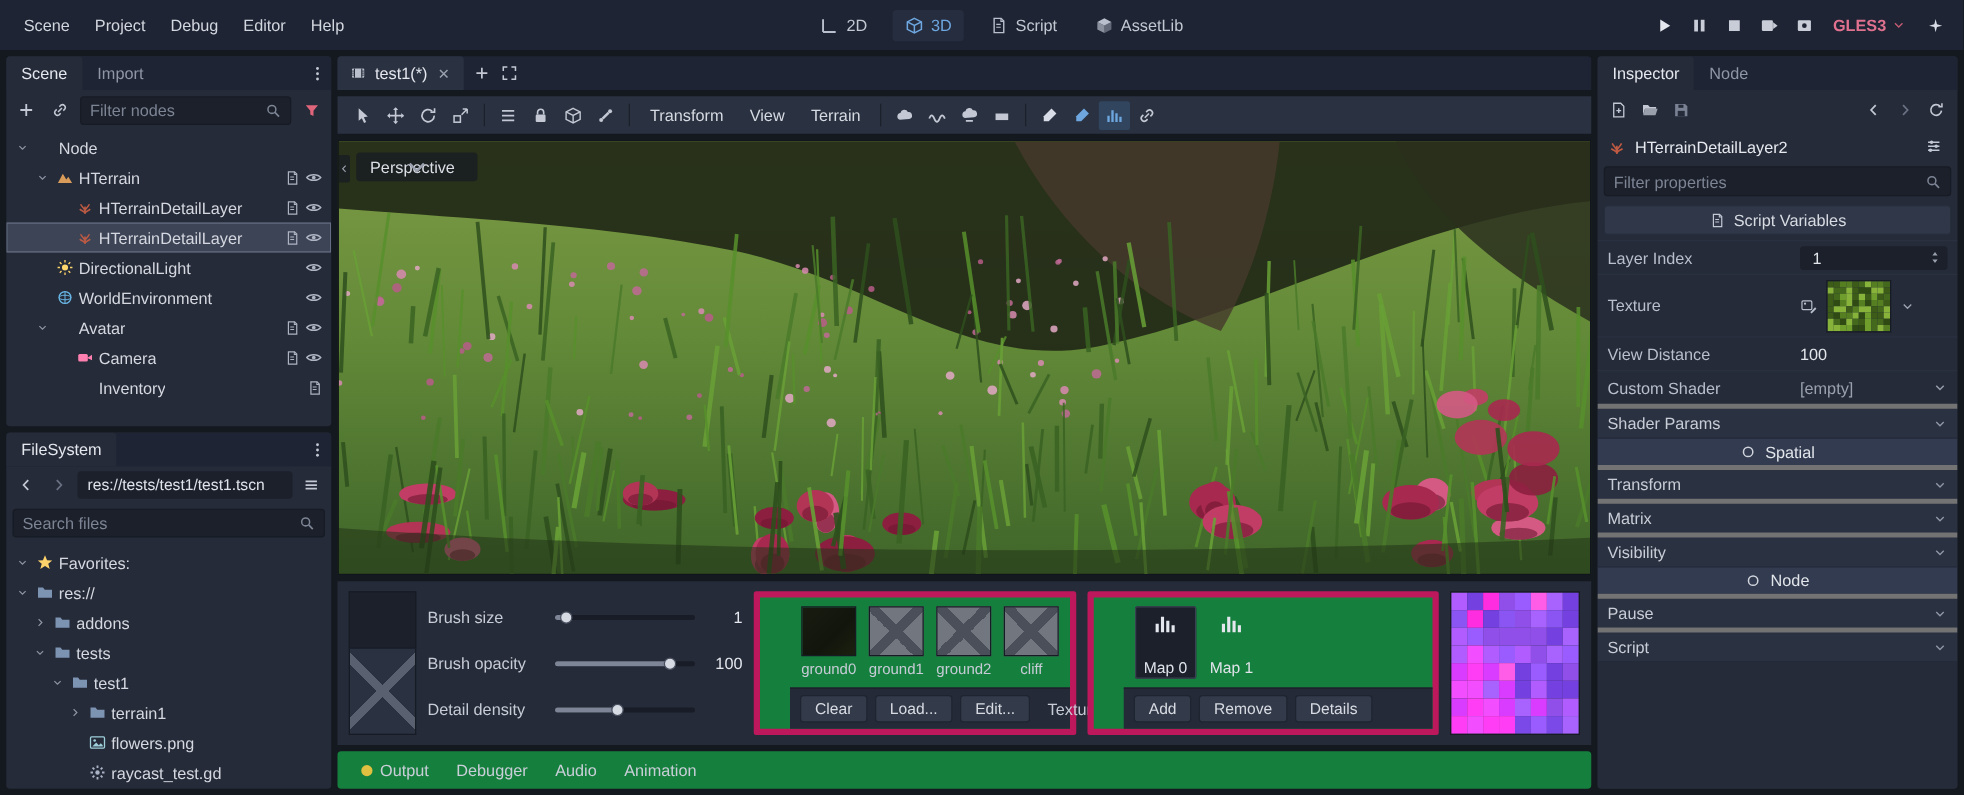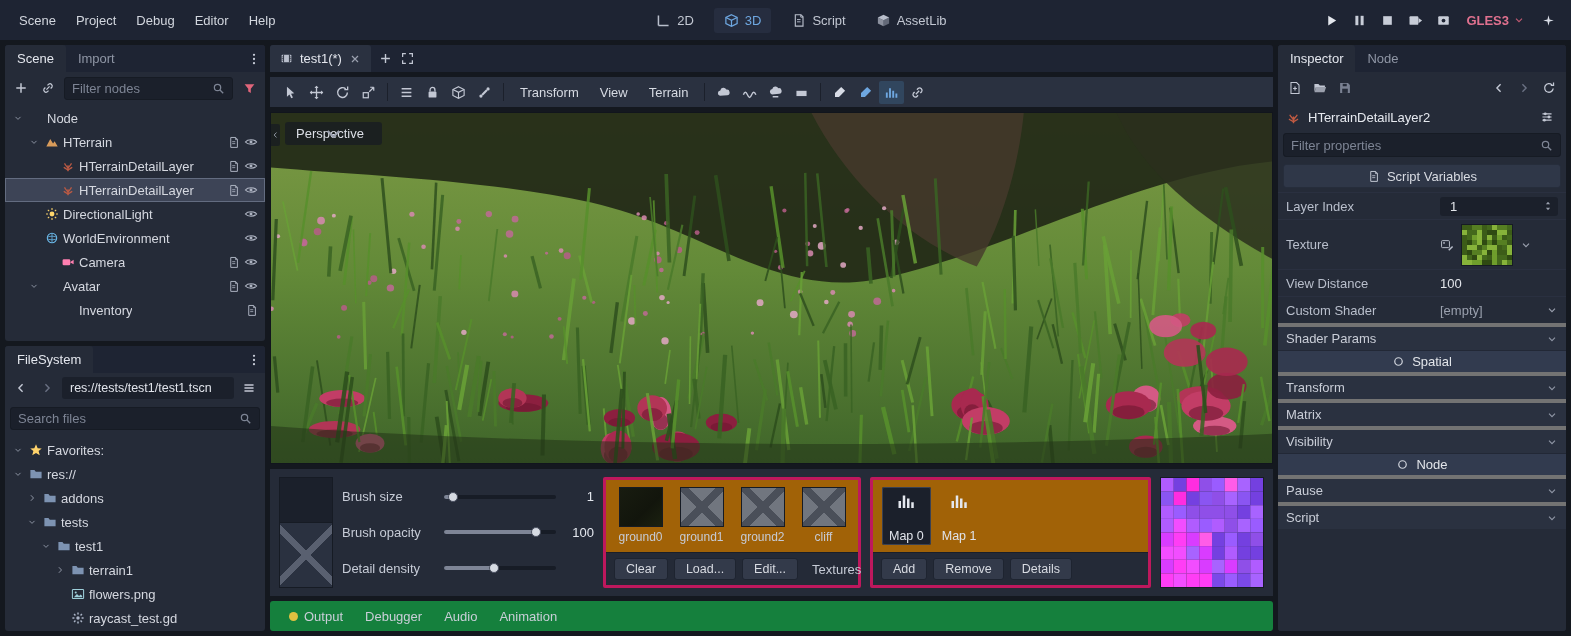--- a/index.html
+++ b/index.html
@@ -68,21 +68,21 @@
   .bp-top{height:46px;background:#1b202b;border:1px solid #161b24;}
   .bp-x{flex:1;background-color:#2a3140;border:1px solid #161b24;border-top:none;
     background-image:linear-gradient(45deg,transparent 46%,#596070 46%,#596070 54%,transparent 54%),linear-gradient(135deg,transparent 46%,#596070 46%,#596070 54%,transparent 54%);}
   .sliders{width:252px;flex:0 0 252px;display:flex;flex-direction:column;justify-content:space-around;padding:2px 0;}
   .srow{display:flex;align-items:center;gap:8px;height:26px;}
   .slabel{width:94px;flex:0 0 94px;color:#c6cbd6;}
   .slider{flex:1;height:4px;background:#171c26;border-radius:2px;position:relative;}
   .sfill{position:absolute;left:0;top:0;bottom:0;background:#7e8596;border-radius:2px;}
   .knob{position:absolute;top:50%;transform:translate(-50%,-50%);width:10px;height:10px;border-radius:50%;background:#d6dae2;border:1px solid #4a5060;}
   .sval{width:30px;flex:0 0 30px;text-align:right;color:#e4e7ee;}
-  .groupbox{display:flex;flex-direction:column;border:3px solid #be185d;border-radius:2px;background:#a16207;min-width:0;}
+  .groupbox{display:flex;flex-direction:column;border:5px solid #be185d;border-radius:2px;background:#15803d;min-width:0;padding-left:24px;}
   .gb-tex{flex:0 0 258px;width:258px;}
   .gb-map{flex:1;}
   .slots{flex:1;display:flex;gap:10px;padding:7px 9px;align-items:flex-start;}
   .slot{display:flex;flex-direction:column;align-items:center;gap:3px;width:52px;}
   .thumb{width:44px;height:40px;border:1px solid #161b24;}
   .thumb.empty{background-color:#71767f;
     background-image:linear-gradient(45deg,transparent 43%,#4a4f59 43%,#4a4f59 57%,transparent 57%),linear-gradient(135deg,transparent 43%,#4a4f59 43%,#4a4f59 57%,transparent 57%);}
   .thumb.full{background:linear-gradient(135deg,#181c10,#12150c 60%,#1b2110);}
   .slot .slbl{font-size:12px;color:#c6cbd6;}
   .btnrow{display:flex;align-items:center;gap:6px;padding:5px 8px;border-top:1px solid #1a1f29;background:#242a37;}
@@ -378,54 +378,54 @@
               </span>
               <span class="lbl">WorldEnvironment</span>
               <span class="fill"></span>
               <span class="ric">
                 <svg viewBox="0 0 16 16" width="14" height="14">
                   <path d="M1.6 8 C4.2 4.6 11.8 4.6 14.4 8 C11.8 11.4 4.2 11.4 1.6 8 Z" stroke="currentColor" stroke-width="1.3" fill="none"></path>
                   <circle cx="8" cy="8" r="1.7" fill="currentColor"></circle>
                 </svg>
               </span>
             </div>
-            <div class="trow" style="padding-left: 38px;">
-              <span class="arrow"></span>
-              <span class="icon" style="color: rgb(255, 127, 176);">
-                <svg viewBox="0 0 16 16" width="14" height="14">
-                  <rect x="1.8" y="4.8" width="8.8" height="6.8" rx="1.4" fill="currentColor"></rect>
-                  <path d="M10.6 8 L14.4 5.4 V10.6 L10.6 8.6 Z" fill="currentColor"></path>
-                </svg>
-              </span>
-              <span class="lbl">Camera</span>
+            <div class="trow" style="padding-left: 22px;">
+              <span class="arrow">
+                <svg viewBox="0 0 16 16" width="10" height="10">
+                  <path d="M4 6.2 L8 10.2 L12 6.2" stroke="currentColor" stroke-width="1.5" fill="none"></path>
+                </svg>
+              </span>
+              <span class="icon" style="color: rgb(228, 231, 238);">
+                <svg viewBox="0 0 16 16" width="14" height="14">undefined</svg>
+              </span>
+              <span class="lbl">Avatar</span>
               <span class="fill"></span>
               <span class="ric">
                 <svg viewBox="0 0 16 16" width="13" height="13">
                   <path d="M4.6 1.8 H10.6 L12.8 4 V14 H4.6 Z" stroke="currentColor" stroke-width="1.2" fill="none"></path>
                   <path d="M10.4 1.8 V4.4 H12.8" stroke="currentColor" stroke-width="1" fill="none"></path>
                   <path d="M6.4 7h3.8M6.4 9.4h3.8" stroke="currentColor" stroke-width="1"></path>
                 </svg>
               </span>
               <span class="ric">
                 <svg viewBox="0 0 16 16" width="14" height="14">
                   <path d="M1.6 8 C4.2 4.6 11.8 4.6 14.4 8 C11.8 11.4 4.2 11.4 1.6 8 Z" stroke="currentColor" stroke-width="1.3" fill="none"></path>
                   <circle cx="8" cy="8" r="1.7" fill="currentColor"></circle>
                 </svg>
               </span>
             </div>
-            <div class="trow" style="padding-left: 22px;">
-              <span class="arrow">
-                <svg viewBox="0 0 16 16" width="10" height="10">
-                  <path d="M4 6.2 L8 10.2 L12 6.2" stroke="currentColor" stroke-width="1.5" fill="none"></path>
-                </svg>
-              </span>
-              <span class="icon" style="color: rgb(228, 231, 238);">
-                <svg viewBox="0 0 16 16" width="14" height="14">undefined</svg>
-              </span>
-              <span class="lbl">Avatar</span>
+            <div class="trow" style="padding-left: 38px;">
+              <span class="arrow"></span>
+              <span class="icon" style="color: rgb(255, 127, 176);">
+                <svg viewBox="0 0 16 16" width="14" height="14">
+                  <rect x="1.8" y="4.8" width="8.8" height="6.8" rx="1.4" fill="currentColor"></rect>
+                  <path d="M10.6 8 L14.4 5.4 V10.6 L10.6 8.6 Z" fill="currentColor"></path>
+                </svg>
+              </span>
+              <span class="lbl">Camera</span>
               <span class="fill"></span>
               <span class="ric">
                 <svg viewBox="0 0 16 16" width="13" height="13">
                   <path d="M4.6 1.8 H10.6 L12.8 4 V14 H4.6 Z" stroke="currentColor" stroke-width="1.2" fill="none"></path>
                   <path d="M10.4 1.8 V4.4 H12.8" stroke="currentColor" stroke-width="1" fill="none"></path>
                   <path d="M6.4 7h3.8M6.4 9.4h3.8" stroke="currentColor" stroke-width="1"></path>
                 </svg>
               </span>
               <span class="ric">
                 <svg viewBox="0 0 16 16" width="14" height="14">

